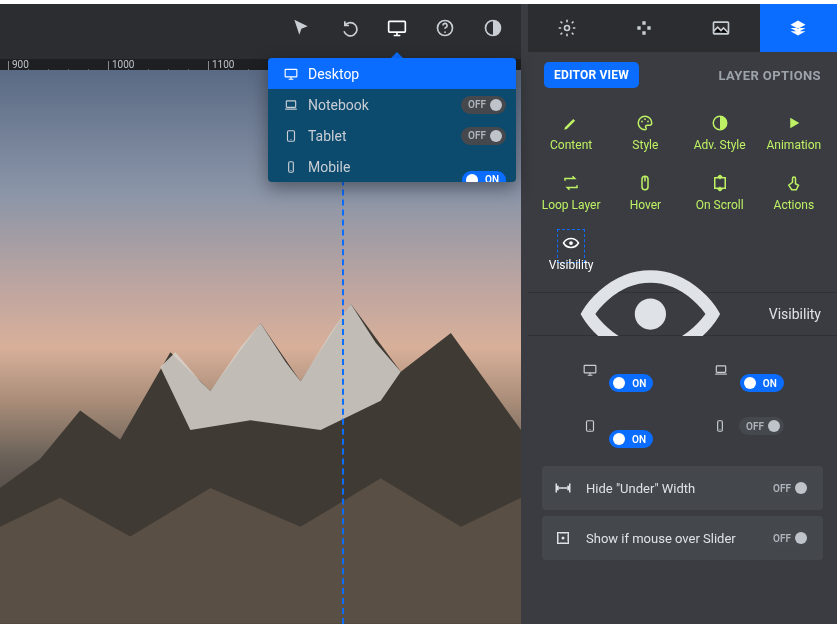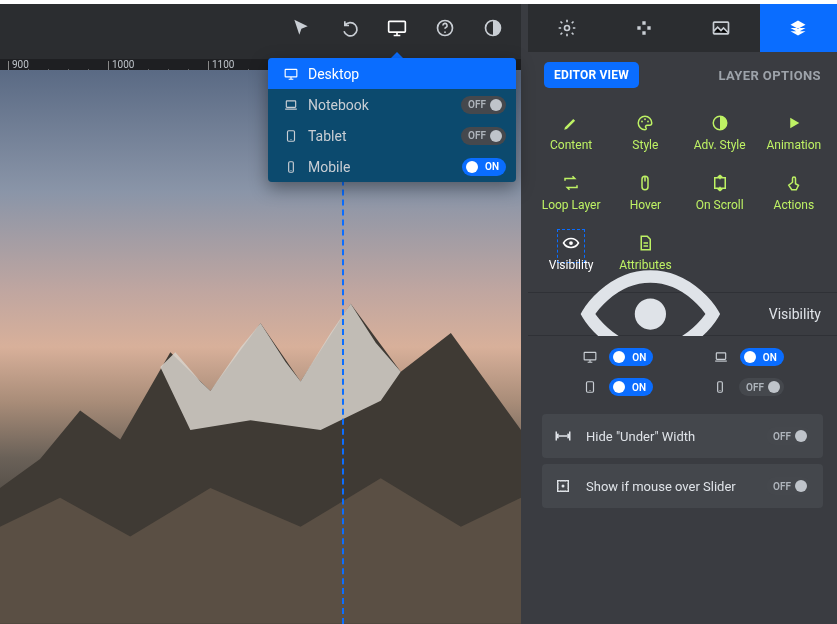--- a/index.html
+++ b/index.html
@@ -69,21 +69,21 @@
   .dd-item.active { background:#0a6dff; color:#fff; }
   .dd-item .dd-ic { width:26px; display:flex; align-items:center; }
   .dd-item .dd-ic svg { width:18px; height:14px; }
   .dd-item .dd-label { flex:1; }
   .toggle {
     display:inline-flex; align-items:center; height:18px; border-radius:10px;
     padding:0 4px; font-size:10px; font-weight:600; position:relative;
     min-width:44px; cursor:pointer;
   }
   .toggle.off { background:#45484d; color:#aeb4bb; justify-content:flex-end; padding-left:7px; padding-right:20px; }
-  .toggle.on  { background:#0a6dff; color:#fff; justify-content:flex-end; padding-right:7px; padding-left:20px; }
+  .toggle.on  { background:#0a6dff; color:#fff; justify-content:flex-end; padding-right:7px; padding-left:20px;margin-top:26px; }
   .toggle .knob {
     position:absolute; top:3px; width:12px; height:12px; border-radius:50%;
     background:#bfc4ca;
   }
   .toggle.on .knob { left:4px; background:#fff; }
   .toggle.off .knob { right:4px; }
 
   .panel {
     position:absolute; right:0; top:4px; width:316px; bottom:0;
     background:#3a3c41;
@@ -427,26 +427,20 @@
         <span>Actions</span>
       </div>
     <div class="gcell active">
         <span class="iconwrap" style="display:flex">
           <svg>
             <use href="#i-eye"></use>
           </svg>
         </span>
         <span>Visibility</span>
       </div>
-    <div class="gcell">
-        <svg>
-          <use href="#i-doc"></use>
-        </svg>
-        <span>Attributes</span>
-      </div>
   </div>
 
   <div class="section-title">
     <svg>
         <use href="#i-eye"></use>
       </svg>
     <span>Visibility</span>
   </div>
 
   <div class="vis-row">

